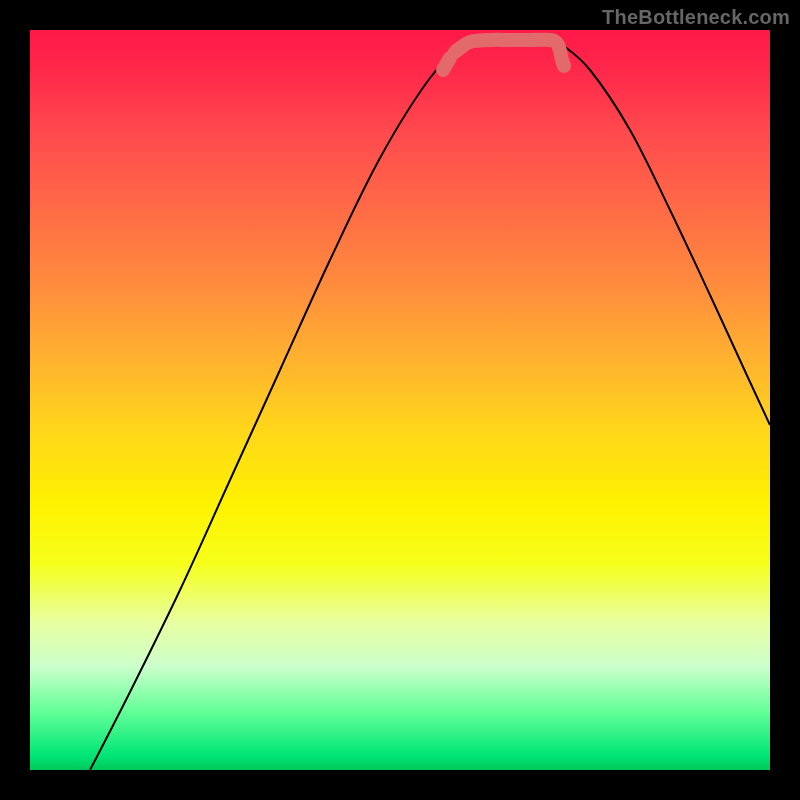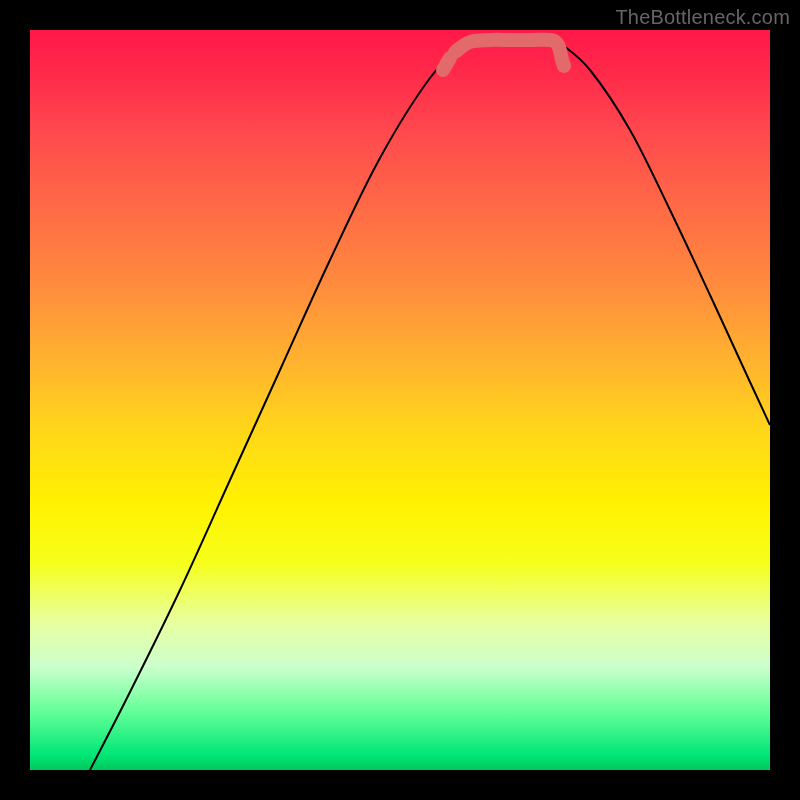--- a/index.html
+++ b/index.html
@@ -16,21 +16,21 @@
     width: 800px;
     height: 800px;
     background: #000;
   }
   .watermark {
     position: absolute;
     top: 6px;
     right: 10px;
     color: #666;
     font-size: 20px;
-    font-weight: normal;
+    font-weight: bold;
     z-index: 5;
     letter-spacing: 0.2px;
   }
   .plot-area {
     position: absolute;
     left: 30px;
     top: 30px;
     width: 740px;
     height: 740px;
     overflow: hidden;

